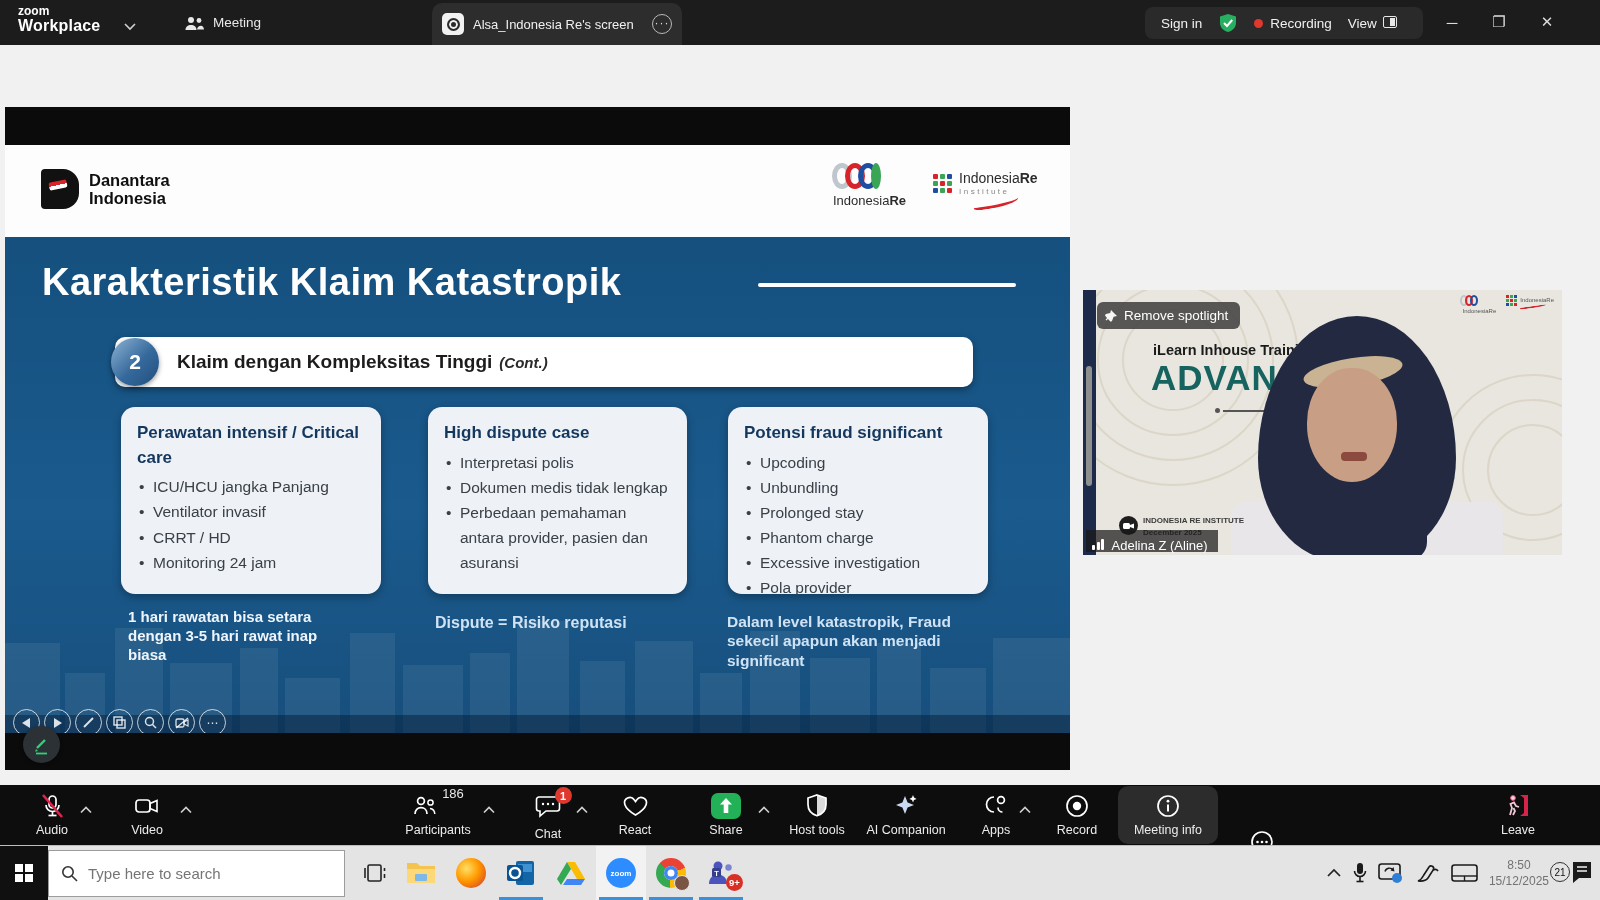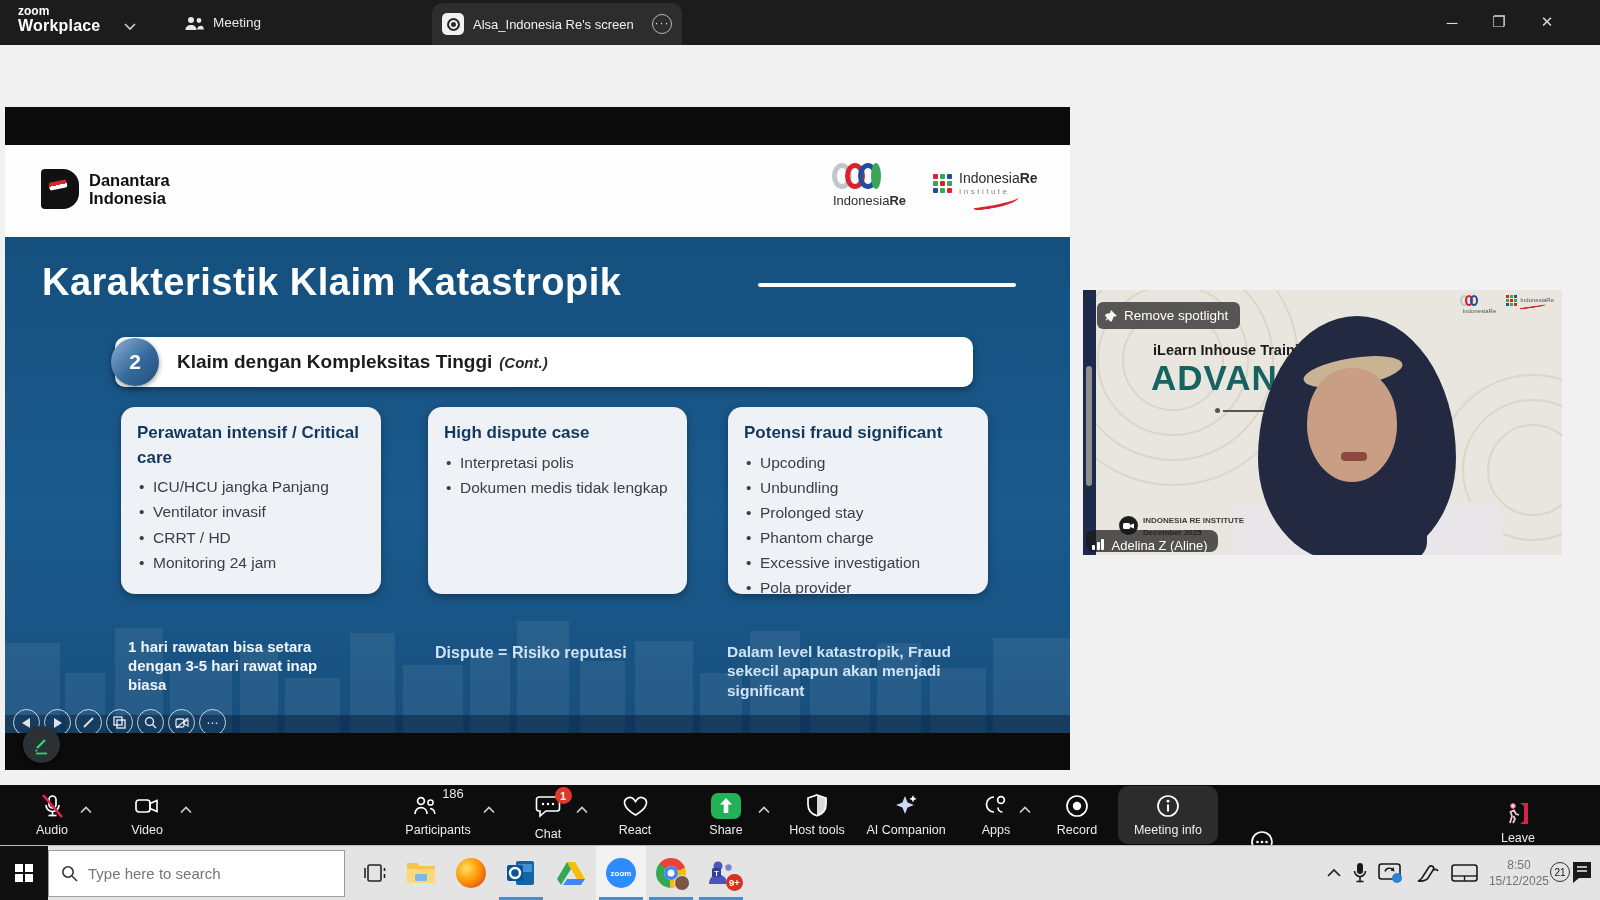--- a/index.html
+++ b/index.html
@@ -46,21 +46,21 @@
   .slide-title { position:absolute; left:37px; top:24px; color:#fff; font-size:38px; font-weight:bold; letter-spacing:.5px; }
   .title-line { position:absolute; left:753px; top:46px; width:258px; height:4px; background:#fff; border-radius:2px; }
   .banner { position:absolute; left:110px; top:100px; width:858px; height:50px; background:#fff; border-radius:10px; box-shadow:0 3px 7px rgba(0,0,0,.35); display:flex; align-items:center; }
   .banner-num { position:absolute; left:-4px; top:1px; width:48px; height:48px; border-radius:50%; background:linear-gradient(135deg,#8fb3d4 0%,#35699c 55%,#214e7c 100%); color:#fff; font-size:21px; font-weight:bold; display:flex; align-items:center; justify-content:center; box-shadow:0 2px 5px rgba(0,0,0,.4); }
   .banner-text { margin-left:62px; font-size:19px; font-weight:bold; color:#1c1c1c; }
   .banner-cont { font-size:15px; font-style:italic; font-weight:bold; color:#2a2a2a; margin-left:7px; }
   .sbox { position:absolute; top:170px; background:#eef2f7; border-radius:14px; box-shadow:0 3px 8px rgba(0,0,0,.3); padding:14px 16px 10px 16px; }
   .sbox h3 { font-size:17px; color:#14375e; line-height:1.45; margin-bottom:4px; }
   .sbox li { list-style:none; font-size:15.5px; color:#3a4048; line-height:1.62; padding-left:16px; position:relative; }
   .sbox li::before { content:"•"; position:absolute; left:2px; color:#3a4048; }
-  .caption { position:absolute; font-weight:bold; line-height:1.25;margin-top:30px; }
+  .caption { position:absolute; font-weight:bold; line-height:1.25; }
   .nav-row { position:absolute; left:8px; top:472px; display:flex; gap:4px; }
   .nav-c { width:27px; height:27px; border:1.6px solid rgba(255,255,255,.75); border-radius:50%; display:flex; align-items:center; justify-content:center; color:rgba(255,255,255,.85); font-size:12px; }
 
   
   #pencil-btn { position:absolute; left:23px; top:726px; width:37px; height:37px; border-radius:50%; background:#2c3136; display:flex; align-items:center; justify-content:center; box-shadow:0 1px 4px rgba(0,0,0,.4); }
 
   
   #video { position:absolute; left:1083px; top:290px; width:479px; height:265px; background:#e9e6df; overflow:hidden; }
   .v-strip { position:absolute; left:0; top:0; width:13px; height:265px; background:#1d2a4a; }
   .v-handle { position:absolute; left:3px; top:76px; width:6px; height:120px; border-radius:3px; background:#8f8f8f; }
@@ -72,21 +72,21 @@
   .v-dashline { position:absolute; left:140px; top:120px; width:55px; height:2px; background:#555; }
   .v-dashdot { position:absolute; left:132px; top:118px; width:5px; height:5px; border-radius:50%; background:#555; }
   .hijab { position:absolute; left:175px; top:26px; width:198px; height:245px; background:#222940; border-radius:50% 50% 42% 42% / 58% 58% 42% 42%; }
   .band { position:absolute; left:220px; top:68px; width:100px; height:28px; background:#c9b392; border-radius:50%; transform:rotate(-9deg); }
   .face { position:absolute; left:224px; top:78px; width:90px; height:114px; background:#c89e84; border-radius:48% 48% 50% 50%; }
   .mouth { position:absolute; left:258px; top:162px; width:26px; height:9px; background:#8c4a3e; border-radius:4px; }
   .shoulder { position:absolute; top:212px; width:98px; height:60px; background:#e8e6e8; border-radius:14px 14px 0 0; }
   .drape { position:absolute; left:226px; top:196px; width:118px; height:74px; background:#222940; border-radius:0 0 18px 18px; }
   .v-org { position:absolute; left:60px; top:225px; font-size:8px; font-weight:bold; color:#3c3c3c; line-height:1.5; }
   .cam-logo { position:absolute; left:36px; top:226px; width:19px; height:19px; border-radius:50%; background:#1e1e1e; display:flex; align-items:center; justify-content:center; }
-  .name-pill { position:absolute; left:3px; bottom:3px; height:22px; background:rgba(25,25,25,.72); border-radius:8px; display:flex; align-items:center; gap:6px; padding:8px 10px 0 6px; color:#fff; font-size:13px; }
+  .name-pill { position:absolute; left:3px; bottom:3px; height:22px; background:rgba(25,25,25,.72); border-radius:0; display:flex; align-items:center; gap:6px; padding:8px 10px 0 6px; color:#fff; font-size:13px; }
   .bars i { display:inline-block; width:3px; background:#fff; margin-right:1.5px; border-radius:1px; }
   .v-minilogos { position:absolute; right:8px; top:5px; display:flex; gap:10px; align-items:flex-start; }
   .mini-rings { display:flex; }
   .mini-rings b { width:8px; height:11px; border-radius:50%; border:2.5px solid; margin-left:-3px; }
   .mini-label { font-size:6px; color:#555; text-align:center; margin-top:2px; }
   .mini-dots { display:grid; grid-template-columns:repeat(3,3px); grid-auto-rows:3px; gap:1px; }
   .mini-swoosh { width:26px; border-bottom:2px solid #d8232a; border-radius:0 0 100% 40%; transform:rotate(-8deg); margin-top:3px; }
 
   
   #toolbar { position:absolute; left:0; top:785px; width:1600px; height:60px; background:#0d0d0d; }
@@ -141,20 +141,29 @@
       </svg>
     <span>Meeting</span>
   </div>
   <div class="active-tab">
     <span class="scr-ico">
         <span class="dot"></span>
       </span>
     <span>Alsa_Indonesia Re's screen</span>
     <span class="tab-ellip">···</span>
   </div>
+  <div class="right-pill">
+    <span>Sign in</span>
+    <svg width="20" height="20">
+        <path d="M10 1l8 2.6v6.2c0 4.8-3.4 8-8 9.2-4.6-1.2-8-4.4-8-9.2V3.6z" fill="#27ae60"></path>
+        <polyline points="6,10 9,13 14.2,7" fill="none" stroke="#fff" stroke-width="2"></polyline>
+      </svg>
+    <span><span class="rec-dot"></span><span>Recording</span></span>
+    <span><span>View</span><span class="view-ico"></span></span>
+  </div>
   <div class="win-btn" style="left:1437px;">─</div>
   <div class="win-btn" style="left:1484px;">❐</div>
   <div class="win-btn" style="left:1532px;">✕</div>
 </div>
 
 <div id="share">
   <div id="slide-header">
     <div class="danantara">
       <div class="dlogo"></div>
       <div class="dtext">
@@ -232,20 +241,21 @@
         <li>Ventilator invasif</li>
         <li>CRRT / HD</li>
         <li>Monitoring 24 jam</li>
       </ul>
     </div>
     <div class="sbox" style="left:423px; width:259px; height:187px;">
       <h3>High dispute case</h3>
       <ul>
         <li>Interpretasi polis</li>
         <li>Dokumen medis tidak lengkap</li>
+        <li>Perbedaan pemahaman antara provider, pasien dan asuransi</li>
       </ul>
     </div>
     <div class="sbox" style="left:723px; width:260px; height:187px;">
       <h3>Potensi fraud significant</h3>
       <ul>
         <li>Upcoding</li>
         <li>Unbundling</li>
         <li>Prolonged stay</li>
         <li>Phantom charge</li>
         <li>Excessive investigation</li>
@@ -530,21 +540,21 @@
   <div class="tb-item" style="left:1232px; width:60px;margin-top:36px;">
     <svg width="26" height="26">
       <circle cx="13" cy="13" r="10" fill="none" stroke="#fff" stroke-width="1.7"></circle>
       <circle cx="8.5" cy="13" r="1.3" fill="#fff"></circle>
         <circle cx="13" cy="13" r="1.3" fill="#fff"></circle>
         <circle cx="17.5" cy="13" r="1.3" fill="#fff"></circle>
     </svg>
     <div class="lbl">More</div>
   </div>
 
-  <div class="tb-item" style="left:1483px; width:70px;margin-top:8px;">
+  <div class="tb-item" style="left:1483px; width:70px;">
     <svg width="28" height="26">
       <path d="M16 2h8v21h-8l4-3V5z" fill="#d4244a"></path>
       <circle cx="9" cy="5" r="2.4" fill="#f2d5dc" stroke="#e5547a" stroke-width="1"></circle>
       <path d="M6 22l2-7-1.5-4 3.5-1.5 2 3.5 3 1" fill="none" stroke="#eec9d3" stroke-width="1.8"></path>
       <path d="M9.5 15l1.5 3-2 4" fill="none" stroke="#eec9d3" stroke-width="1.8"></path>
     </svg>
     <div class="lbl">Leave</div>
   </div>
 </div>
 

